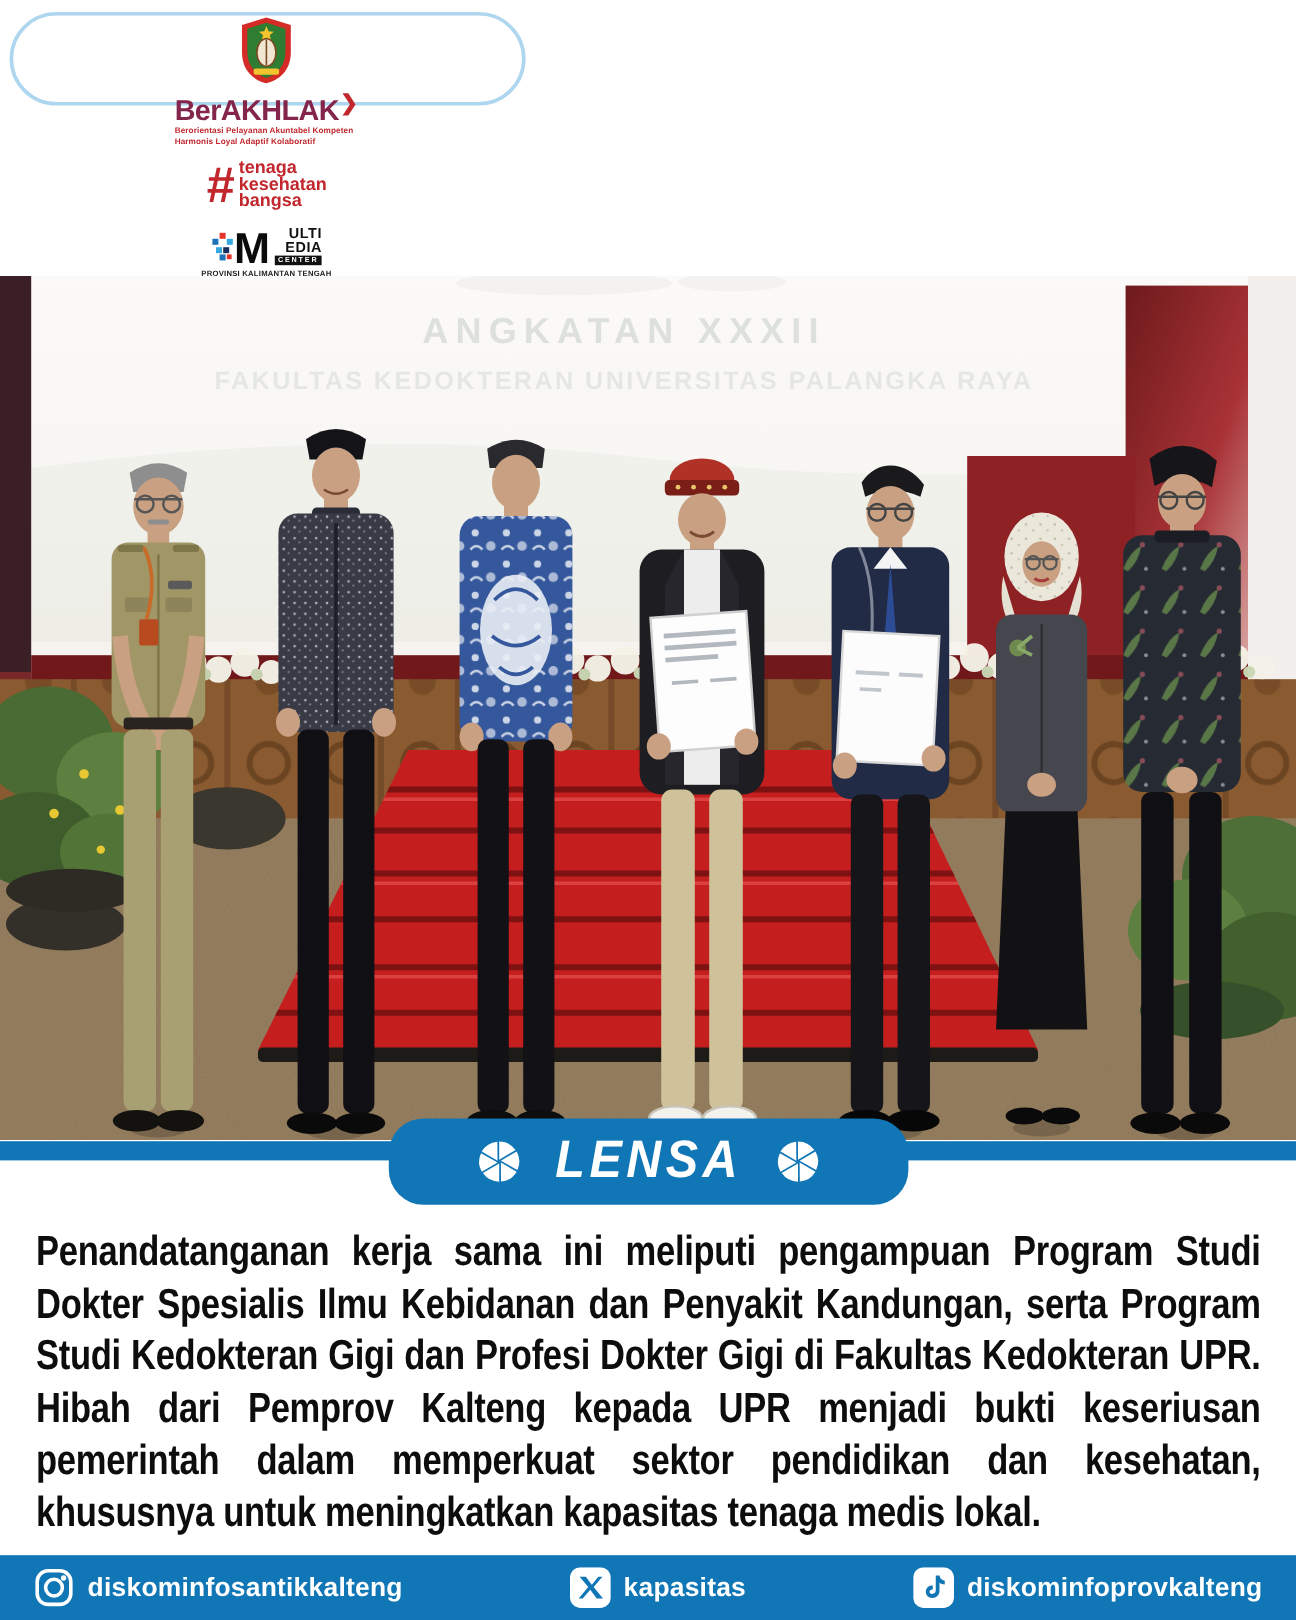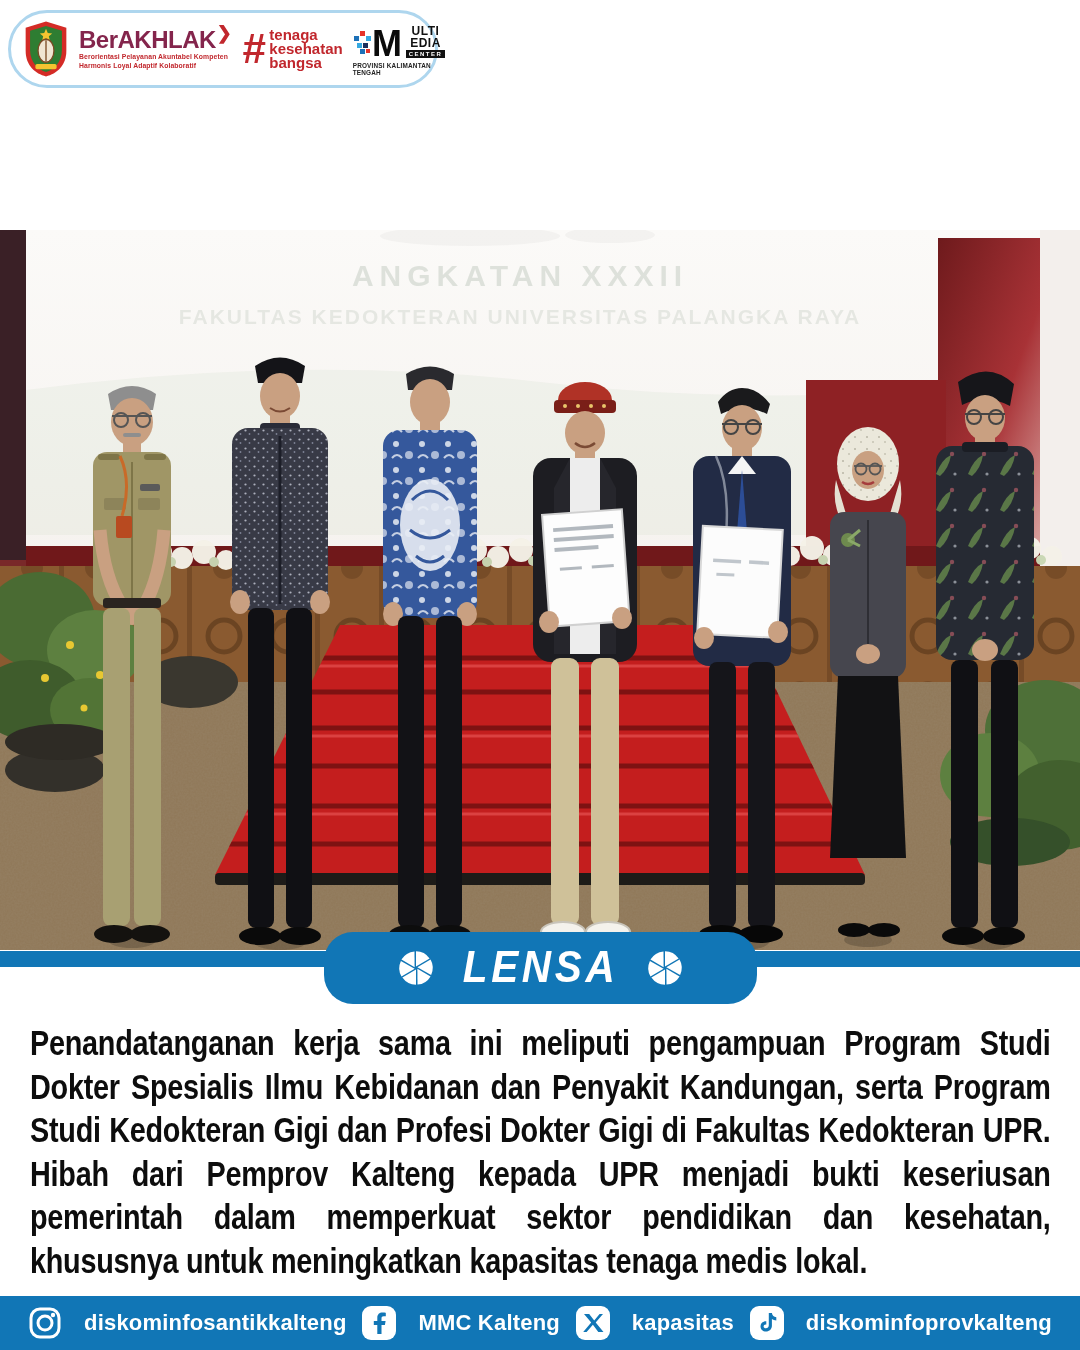--- a/index.html
+++ b/index.html
@@ -8,35 +8,35 @@
     --maroon:#84254c;
   }
   *{margin:0;padding:0;box-sizing:border-box;}
   body{background:#d8d8d8;font-family:"Liberation Sans",sans-serif;}
   .page{position:relative;width:1080px;height:1350px;background:#ffffff;overflow:hidden;margin:0 auto;}
 
   
   .logo-pill{
     position:absolute;left:8px;top:10px;width:430px;height:78px;
     background:#fff;border:3px solid #aed6ee;border-radius:44px;
-    display:flex;align-items:center;gap:10px;padding:0 14px 0 12px;
+    display:flex;align-items:center;gap:10px;padding:0 14px 0 12px;flex-direction:column;
   }
   .seal{flex:0 0 auto;}
   .berakhlak{display:flex;flex-direction:column;justify-content:center;line-height:1;}
   .berakhlak .title-row{display:flex;align-items:flex-start;}
   .berakhlak .title{font-size:24px;font-weight:700;color:var(--maroon);letter-spacing:-0.5px;}
   .berakhlak .chev{color:var(--brand-red);font-weight:700;font-size:18px;margin-left:1px;transform:translateY(-4px);}
   .berakhlak .sub{font-size:6.8px;font-weight:700;color:var(--brand-red);margin-top:2px;letter-spacing:0.1px;}
   .hashtag{display:flex;align-items:center;gap:4px;}
   .hash-glyph{font-size:42px;font-weight:900;font-style:italic;color:var(--brand-red);line-height:0.9;}
   .hash-lines{display:flex;flex-direction:column;line-height:0.95;}
   .hash-lines span{font-size:15px;font-weight:800;color:var(--brand-red);}
   .mmc{display:flex;flex-direction:column;align-items:center;}
   .mmc-row{display:flex;align-items:flex-start;gap:1px;}
-  .mmc-col{display:flex;flex-direction:column;align-items:center;line-height:1;margin-top:3px;}
+  .mmc-col{display:flex;flex-direction:column;align-items:flex-end;line-height:1;margin-top:3px;}
   .mmc-col .word{font-size:12px;font-weight:900;color:#111;letter-spacing:0.5px;}
   .mmc-col .badge{font-size:6px;font-weight:700;color:#fff;background:#111;padding:1px 3px;letter-spacing:1.5px;margin-top:1px;}
   .mmc-caption{font-size:6.4px;font-weight:700;color:#222;letter-spacing:0.2px;margin-top:2px;}
 
   
   .photo{position:absolute;left:0;top:230px;width:1080px;height:720px;}
 
   
   .blue-stripe{position:absolute;left:0;top:951px;width:1080px;height:16px;background:var(--accent);}
   .lensa-pill{
@@ -54,21 +54,21 @@
     transform:scaleX(0.823);transform-origin:top left;
     font-size:35px;line-height:43.5px;font-weight:700;color:#0d0d0d;
     text-align:justify;letter-spacing:-0.3px;
   }
 
   
   .footer{
     position:absolute;left:0;top:1296px;width:1080px;height:54px;background:var(--accent);
     display:flex;align-items:center;justify-content:space-between;padding:0 28px;
   }
-  .soc{display:flex;align-items:center;gap:22px;}
+  .soc{display:flex;align-items:center;gap:11px;}
   .soc .handle{color:#fff;font-size:22px;font-weight:600;letter-spacing:0.2px;white-space:nowrap;}
   .soc svg{display:block;}
 </style>
 </head>
 <body>
 
 <div class="page">
 
   <div class="logo-pill">
     <svg class="seal" width="46" height="58" viewBox="0 0 52 64">
@@ -467,27 +467,20 @@
 
     <div class="soc">
       <svg width="34" height="34" viewBox="0 0 34 34">
         <rect x="3" y="3" width="28" height="28" rx="9" fill="none" stroke="#fff" stroke-width="3"></rect>
         <circle cx="17" cy="17" r="7" fill="none" stroke="#fff" stroke-width="3"></circle>
         <circle cx="25" cy="9" r="2.2" fill="#fff"></circle>
       </svg>
       <span class="handle">diskominfosantikkalteng</span>
     </div>
 
-    <div class="soc">
-      <svg width="34" height="34" viewBox="0 0 34 34">
-        <rect width="34" height="34" rx="9" fill="#fff"></rect>
-        <path d="M19.5 28 v-9 h3.4 l.7-4 h-4.1 v-2.6 c0-1.2.5-2.1 2.2-2.1 h2.1 V6.7 c-.6-.1-1.9-.2-3.2-.2 -3.2 0-5.3 1.9-5.3 5.3 V15 h-3.5 v4 h3.5 v9 z" fill="#1176b6"></path>
-      </svg>
-      <span class="handle">MMC Kalteng</span>
-    </div>
 
     <div class="soc">
       <svg width="34" height="34" viewBox="0 0 34 34">
         <rect width="34" height="34" rx="9" fill="#fff"></rect>
         <path d="M8 8 h5.2 l5 6.6 L23.6 8 H27 l-7.3 8.6 L27.5 26 h-5.2 l-5.4-7.2 L10.6 26 H7.2 l8-9.4 z" fill="#1176b6"></path>
       </svg>
       <span class="handle">kapasitas</span>
     </div>
 
 

